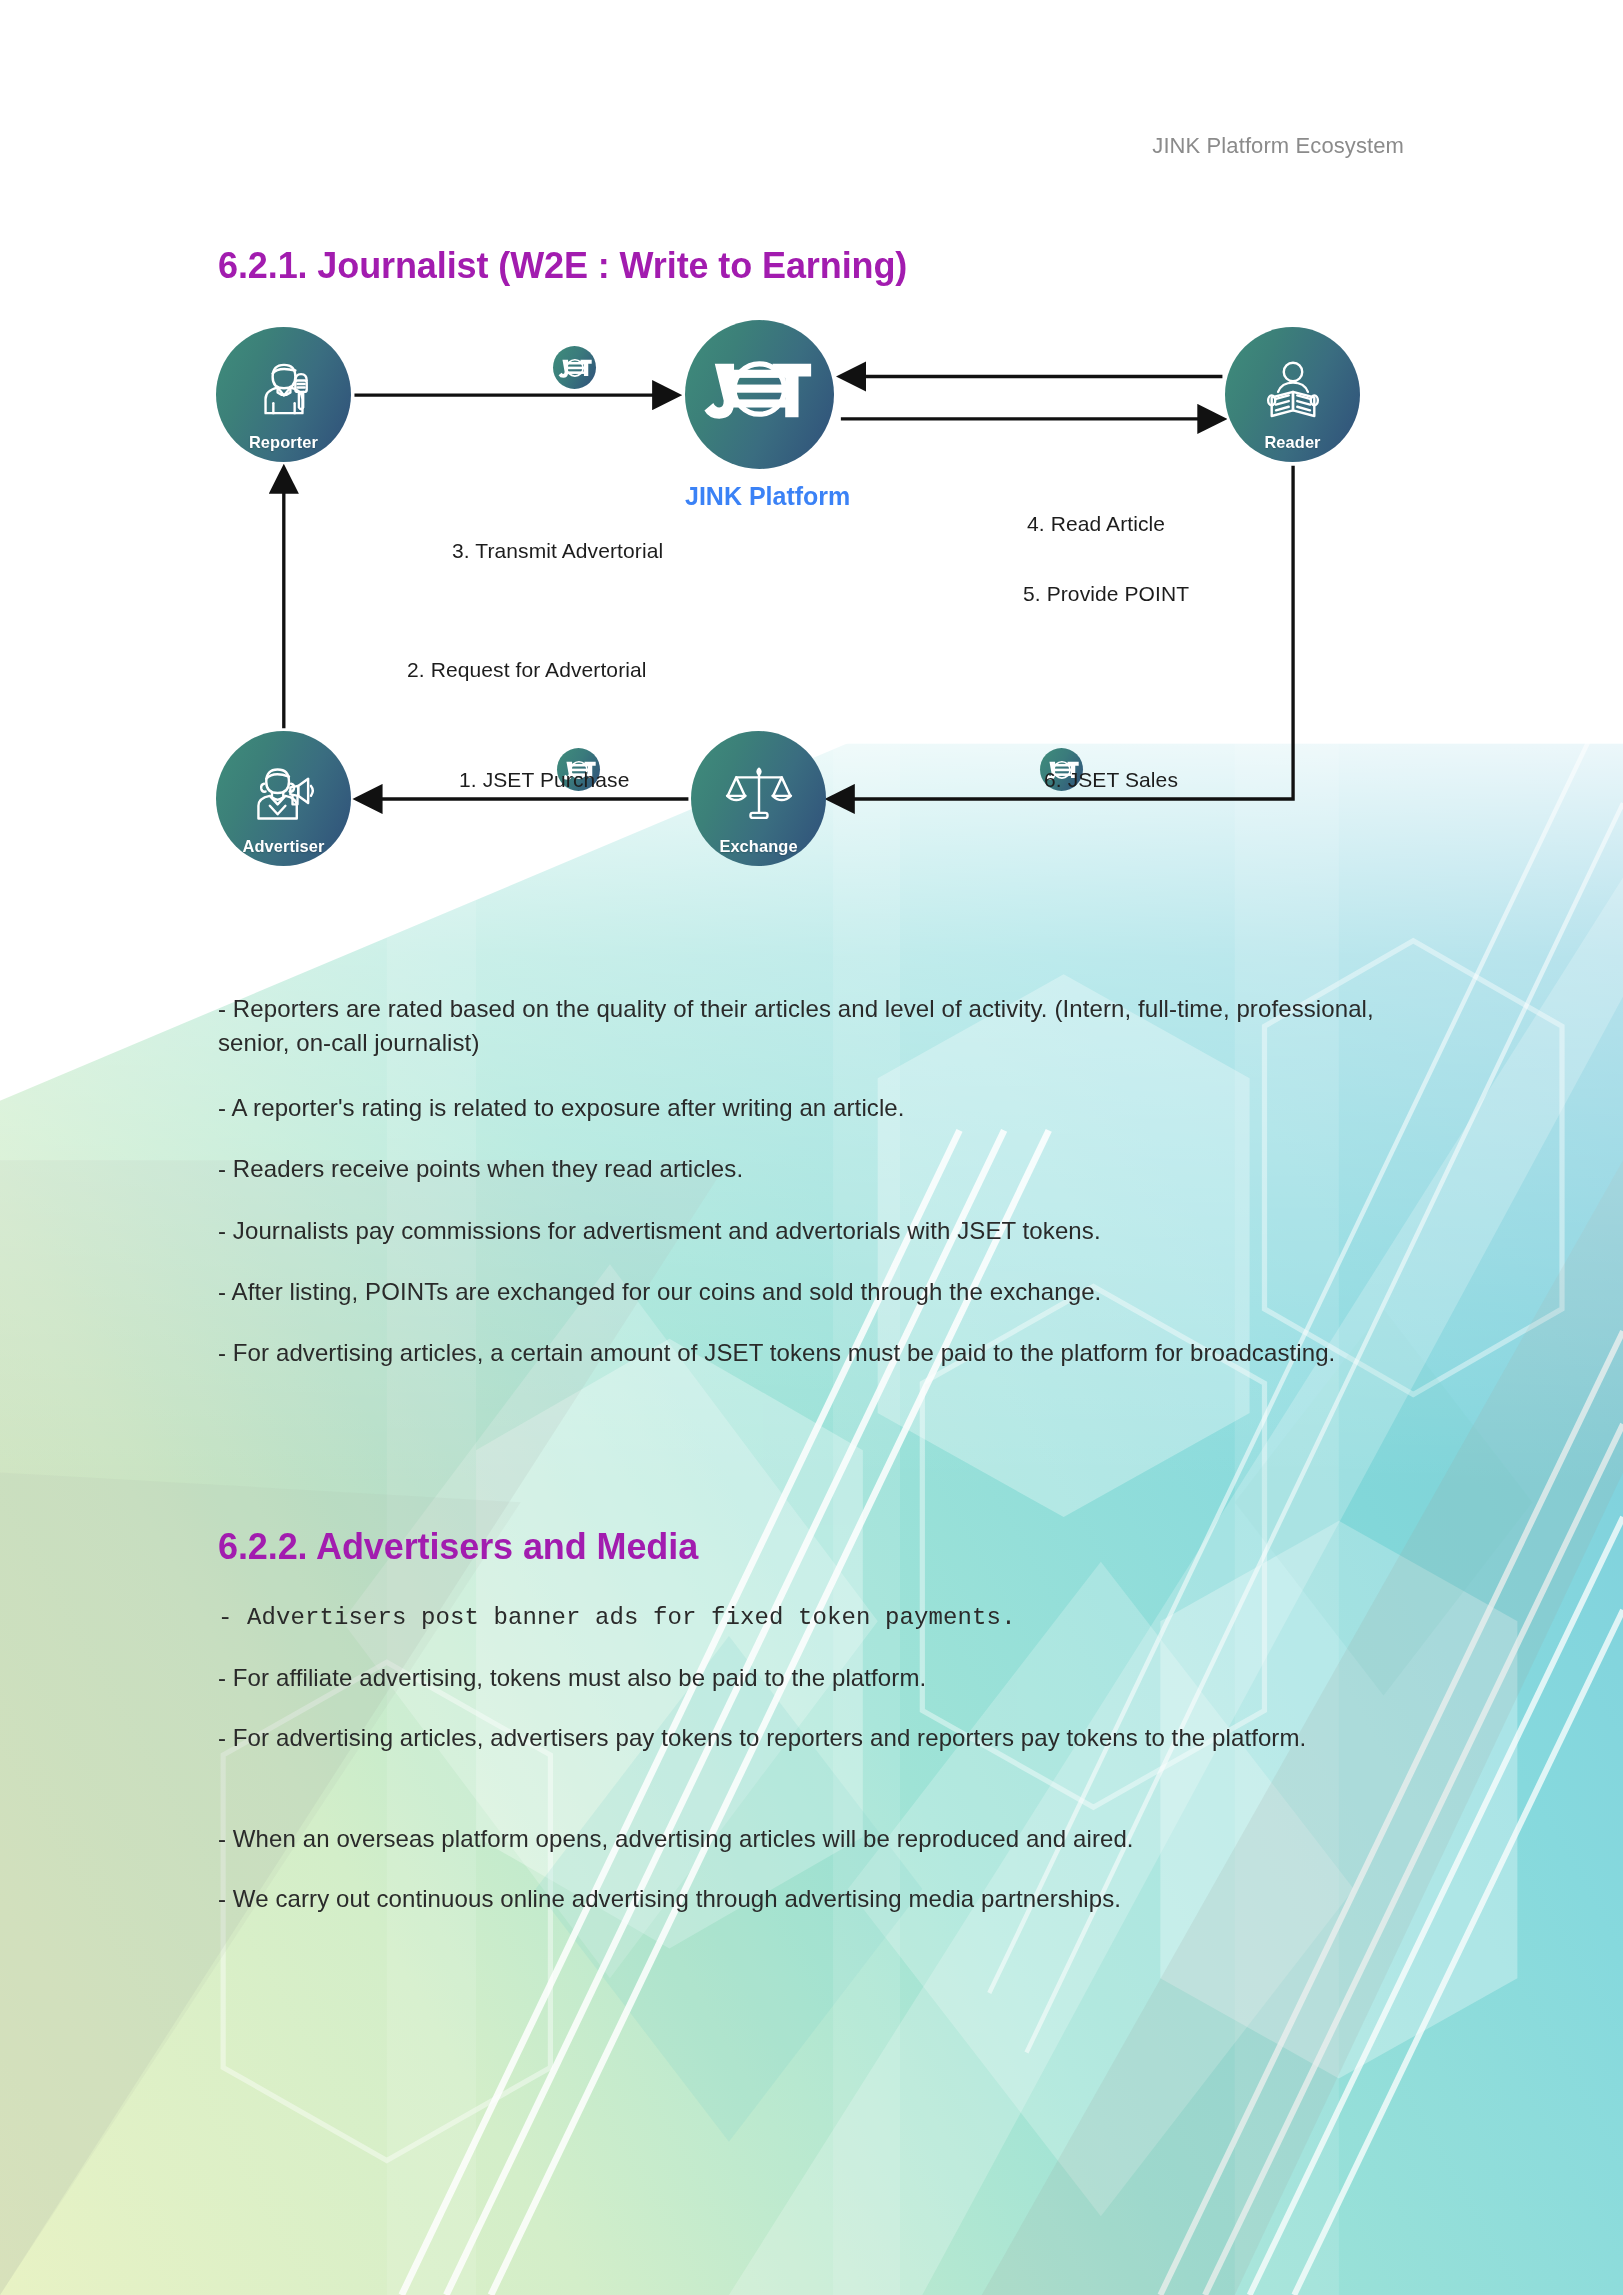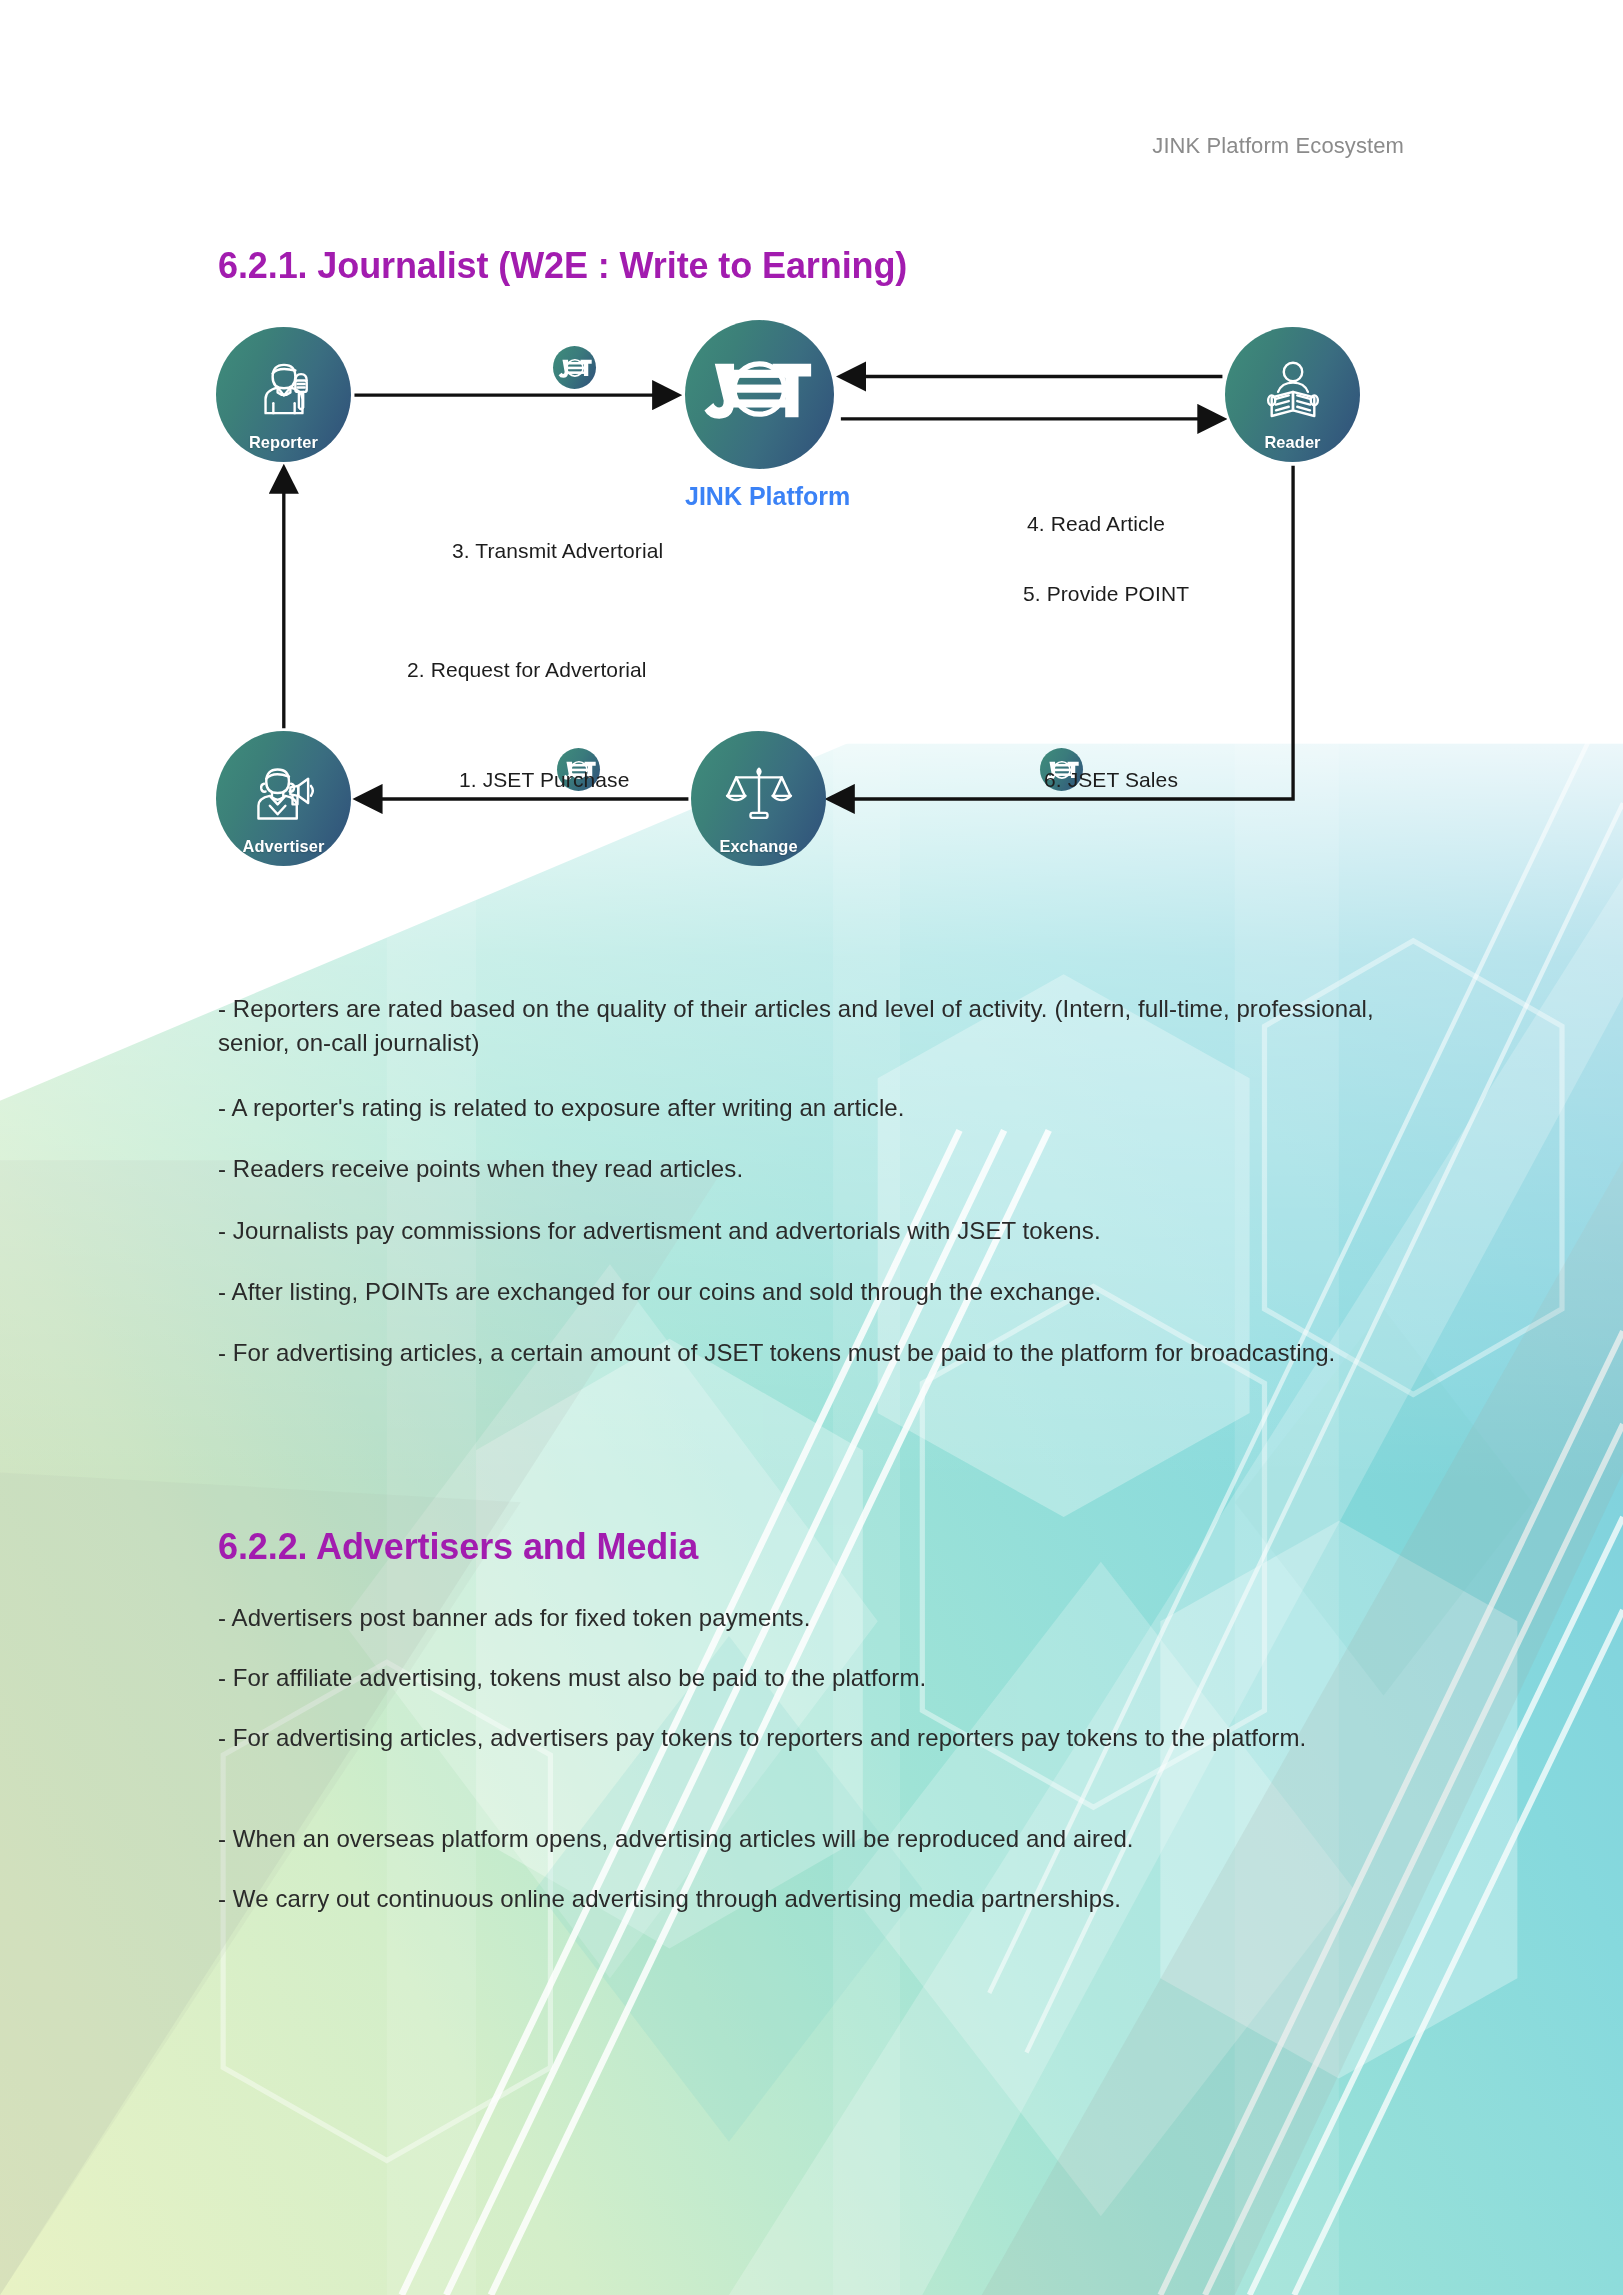--- a/index.html
+++ b/index.html
@@ -344,20 +344,20 @@
 
   <div class="para" style="top:992px;">- Reporters are rated based on the quality of their articles and level of activity. (Intern, full-time, professional, senior, on-call journalist)</div>
   <div class="para" style="top:1091px;">- A reporter's rating is related to exposure after writing an article.</div>
   <div class="para" style="top:1152px;">- Readers receive points when they read articles.</div>
   <div class="para" style="top:1214px;">- Journalists pay commissions for advertisment and advertorials with JSET tokens.</div>
   <div class="para" style="top:1275px;">- After listing, POINTs are exchanged for our coins and sold through the exchange.</div>
   <div class="para" style="top:1336px;">- For advertising articles, a certain amount of JSET tokens must be paid to the platform for broadcasting.</div>
 
   <div class="h2" id="h-622">6.2.2. Advertisers and Media</div>
 
-  <div class="para" style="top:1601px;">- Advertisers post banner ads for fixed token payments.</div>
+  <div class="para" style="top:1601px;font-family:Liberation Mono, monospace;">- Advertisers post banner ads for fixed token payments.</div>
   <div class="para" style="top:1661px;">- For affiliate advertising, tokens must also be paid to the platform.</div>
   <div class="para" style="top:1721px;">- For advertising articles, advertisers pay tokens to reporters and reporters pay tokens to the platform.</div>
   <div class="para" style="top:1822px;">- When an overseas platform opens, advertising articles will be reproduced and aired.</div>
   <div class="para" style="top:1882px;">- We carry out continuous online advertising through advertising media partnerships.</div>
 
 </div>
 
 
 </body></html>

